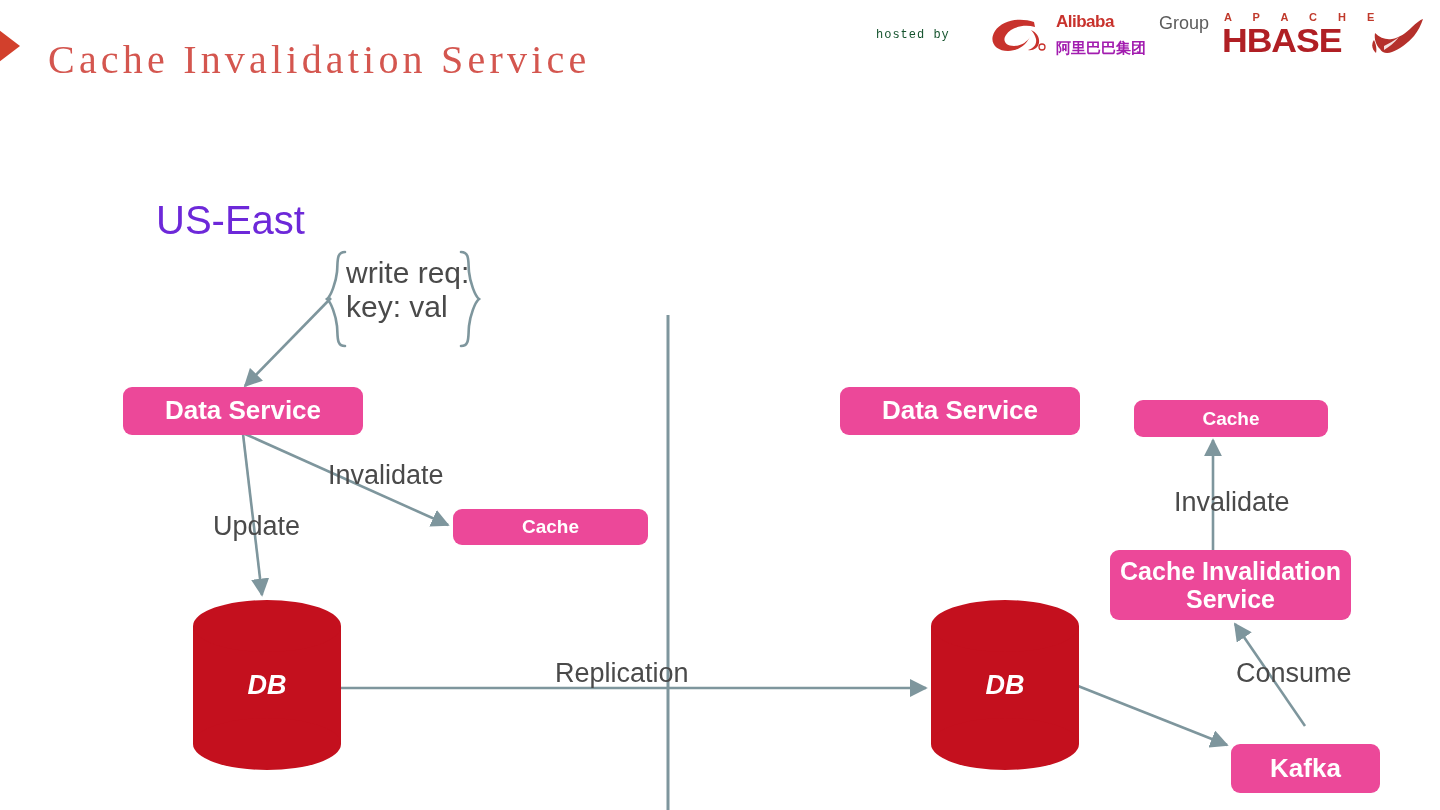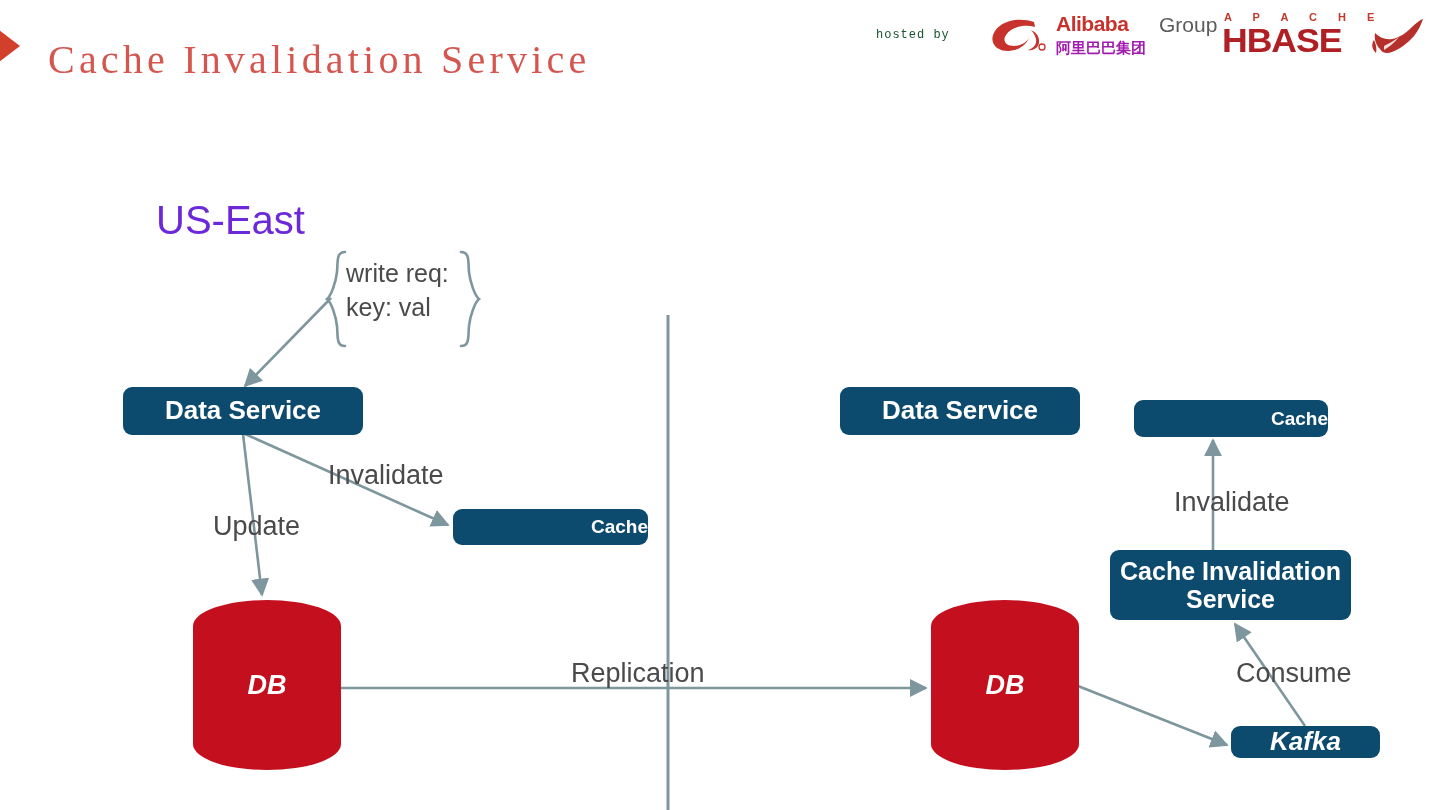--- a/index.html
+++ b/index.html
@@ -66,31 +66,31 @@
     top: 6px;
     width: 66px;
     height: 34px;
     color: #C8322C;
     font-family: "Liberation Serif", serif;
   }
   .ali-word {
     position: absolute;
     left: 66px;
     top: 0px;
-    font-size: 21px;
+    font-size: 17px;
     font-weight: bold;
     color: #C8322C;
     letter-spacing: -0.5px;
     font-family: "Liberation Sans", sans-serif;
   }
   .ali-group {
     position: absolute;
     left: 169px;
     top: 1px;
-    font-size: 21px;
+    font-size: 18px;
     color: #5c5c5c;
     font-family: "Liberation Sans", sans-serif;
   }
   .ali-cn {
     position: absolute;
     left: 66px;
     top: 27px;
     font-size: 15px;
     font-weight: bold;
     color: #a21caf;
@@ -139,34 +139,34 @@
     position: absolute;
     font-size: 40px;
     color: #6d28d9;
     font-family: "Liberation Sans", sans-serif;
     white-space: nowrap;
   }
 
   
   .node {
     position: absolute;
-    background: #0c4a6e;
+    background: #ec4899;
     border-radius: 9px;
     color: #ffffff;
     font-weight: bold;
     font-family: "Liberation Sans", sans-serif;
     display: flex;
     align-items: center;
     justify-content: center;
     text-align: center;
     box-sizing: border-box;
     line-height: 1.12;
   }
   .node.big   { font-size: 26px; }
-  .node.small { font-size: 19px; justify-content: flex-end; }
+  .node.small { font-size: 19px; }
   .node.two-line { font-size: 25px; }
 
   
   .cylinder {
     position: absolute;
   }
   .cyl-body {
     position: absolute;
     left: 0;
     top: 26px;
@@ -203,21 +203,21 @@
   
   .edge-label {
     position: absolute;
     font-size: 27px;
     color: #4a4a4a;
     font-family: "Liberation Sans", sans-serif;
     white-space: nowrap;
   }
   .brace-text {
     position: absolute;
-    font-size: 25px;
+    font-size: 30px;
     color: #4a4a4a;
     font-family: "Liberation Sans", sans-serif;
     line-height: 34px;
     white-space: nowrap;
   }
 
   svg.overlay {
     position: absolute;
     left: 0; top: 0;
     width: 1440px;
@@ -318,23 +318,23 @@
     <span>Cache Invalidation Service</span>
   </div>
 
   <div class="cylinder" style="left:931px; top:600px; width:148px; height:170px;">
     <div class="cyl-body"></div>
     <div class="cyl-cap top"></div>
     <div class="cyl-cap bottom"></div>
     <div class="cyl-label">DB</div>
   </div>
 
-  <div class="node big" style="left:1231px; top:726px; width:149px; height:32px;font-style:italic;">
+  <div class="node big" style="left:1231px; top:744px; width:149px; height:49px;">
     <span>Kafka</span>
   </div>
 
   <div class="edge-label" style="left:328px; top:460px;">Invalidate</div>
   <div class="edge-label" style="left:213px; top:511px;">Update</div>
-  <div class="edge-label" style="left:555px; top:658px;margin-left:16px;">Replication</div>
+  <div class="edge-label" style="left:555px; top:658px;">Replication</div>
   <div class="edge-label" style="left:1174px; top:487px;">Invalidate</div>
   <div class="edge-label" style="left:1236px; top:658px;">Consume</div>
 
 </div>
 
 </body></html>

